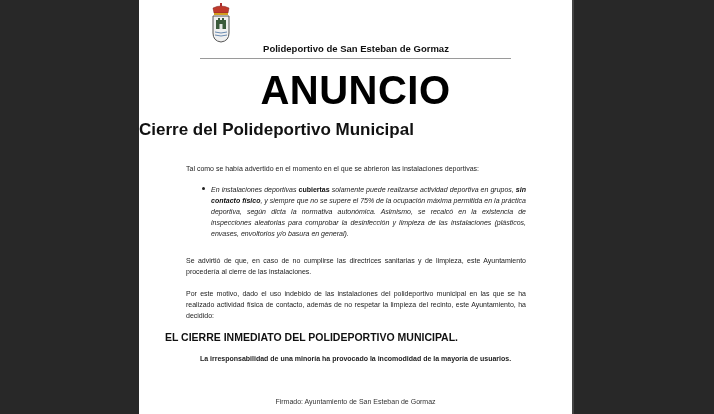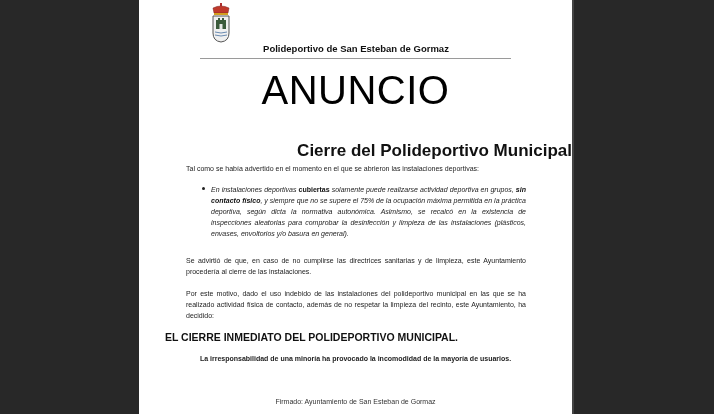--- a/index.html
+++ b/index.html
@@ -22,25 +22,25 @@
     }
     .org-header {
       position: absolute; left: 200px; top: 43px; width: 312px; text-align: center;
       font-size: 9.5px; font-weight: bold; color: #111;
     }
     .rule {
       position: absolute; left: 200px; top: 58px; width: 311px; height: 1px; background: #9a9a9a;
     }
     .title {
       position: absolute; left: 139px; top: 66px; width: 433px; text-align: center;
-      font-size: 40px; font-weight: normal; color: #000; letter-spacing: 0.5px; line-height: 48px;
+      font-size: 40px; font-weight: bold; color: #000; letter-spacing: 0.5px; line-height: 48px;
     }
     .subtitle {
-      position: absolute; left: 139px; top: 119px; width: 433px; text-align: right;
-      font-size: 17px; font-weight: bold; color: #111; line-height: 22px; margin-top: 21px;
+      position: absolute; left: 139px; top: 119px; width: 433px; text-align: left;
+      font-size: 17px; font-weight: bold; color: #111; line-height: 22px;
     }
     .body-text {
       position: absolute; left: 186px; width: 340px;
       font-size: 7px; line-height: 11px; color: #222; text-align: justify;
     }
     .p1 { top: 163px; }
     .bullet-block { position: absolute; left: 186px; top: 184px; width: 340px; }
     .bullet-dot {
       position: absolute; left: 16px; top: 3px; width: 3px; height: 3px; background: #222; border-radius: 50%;
     }

